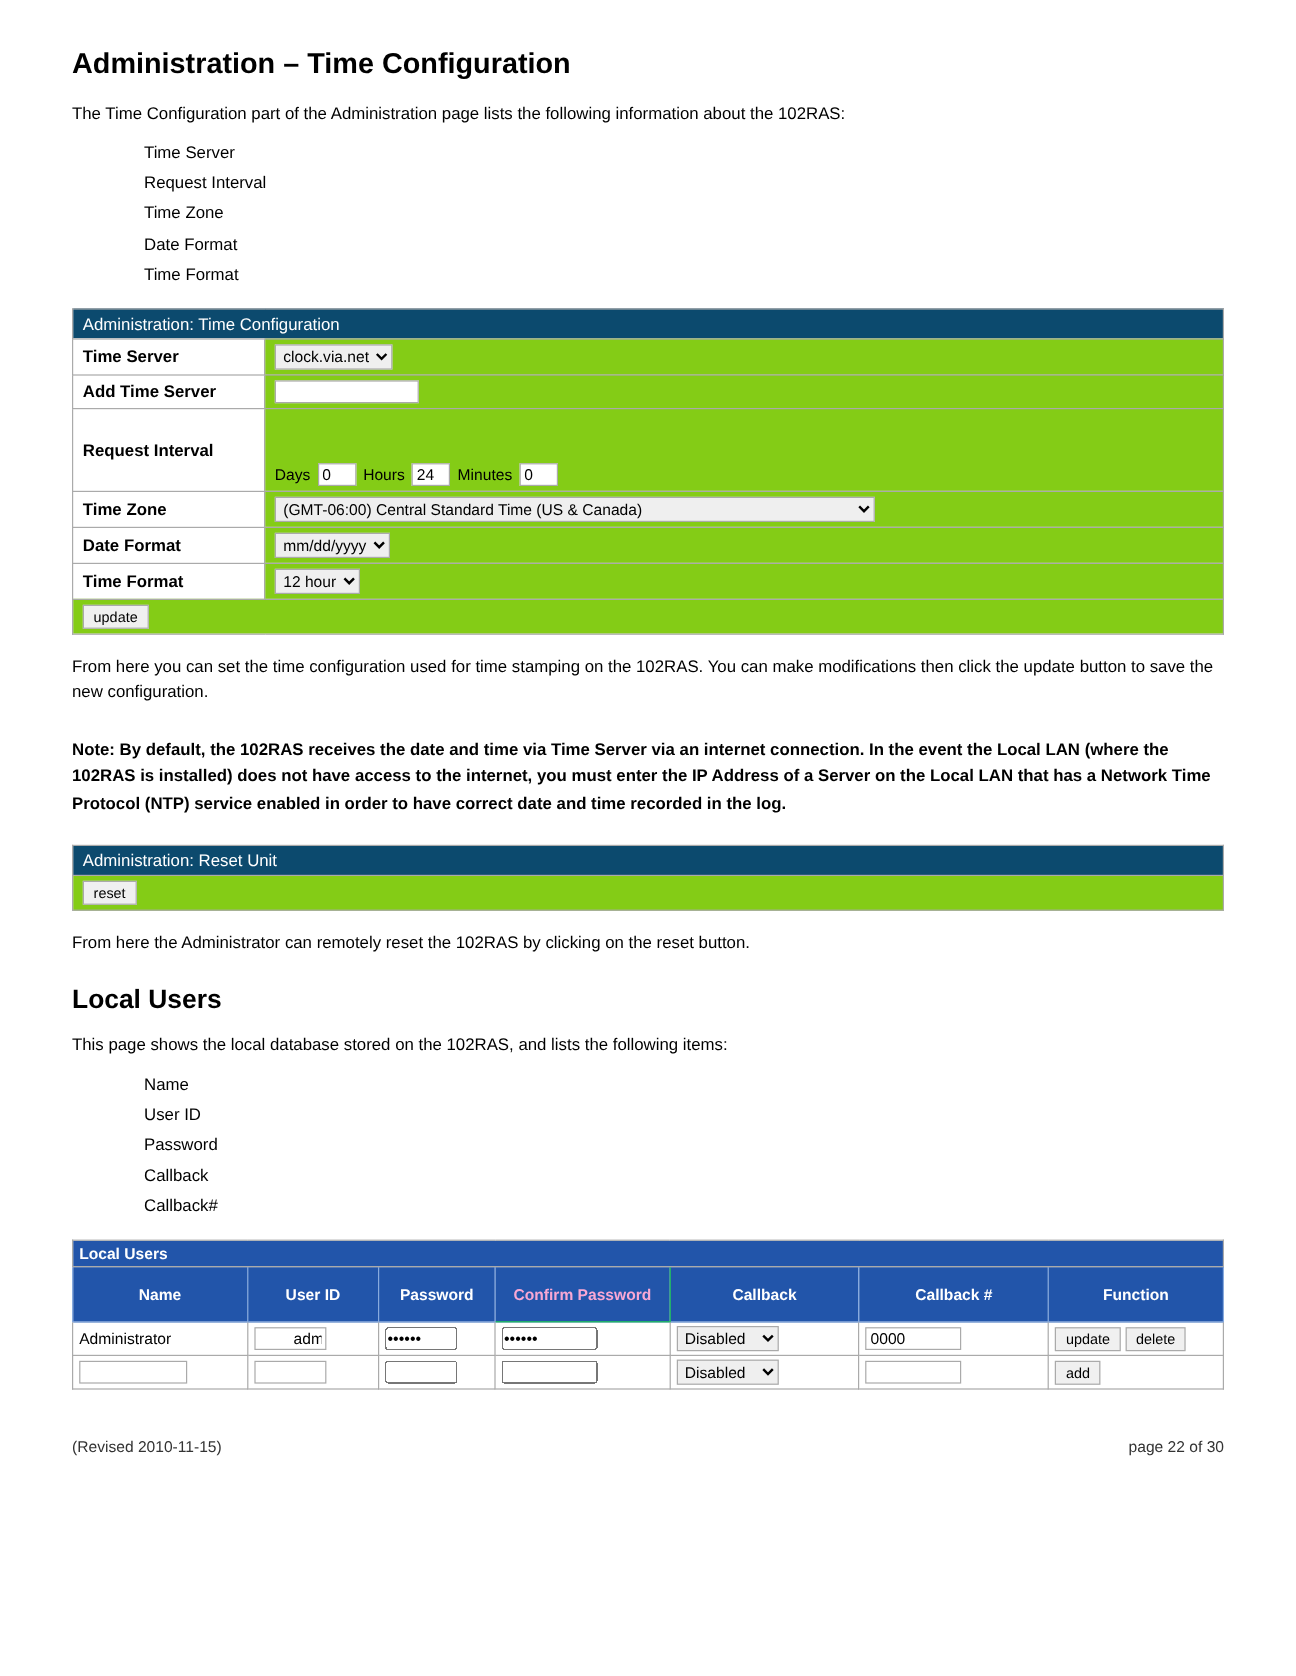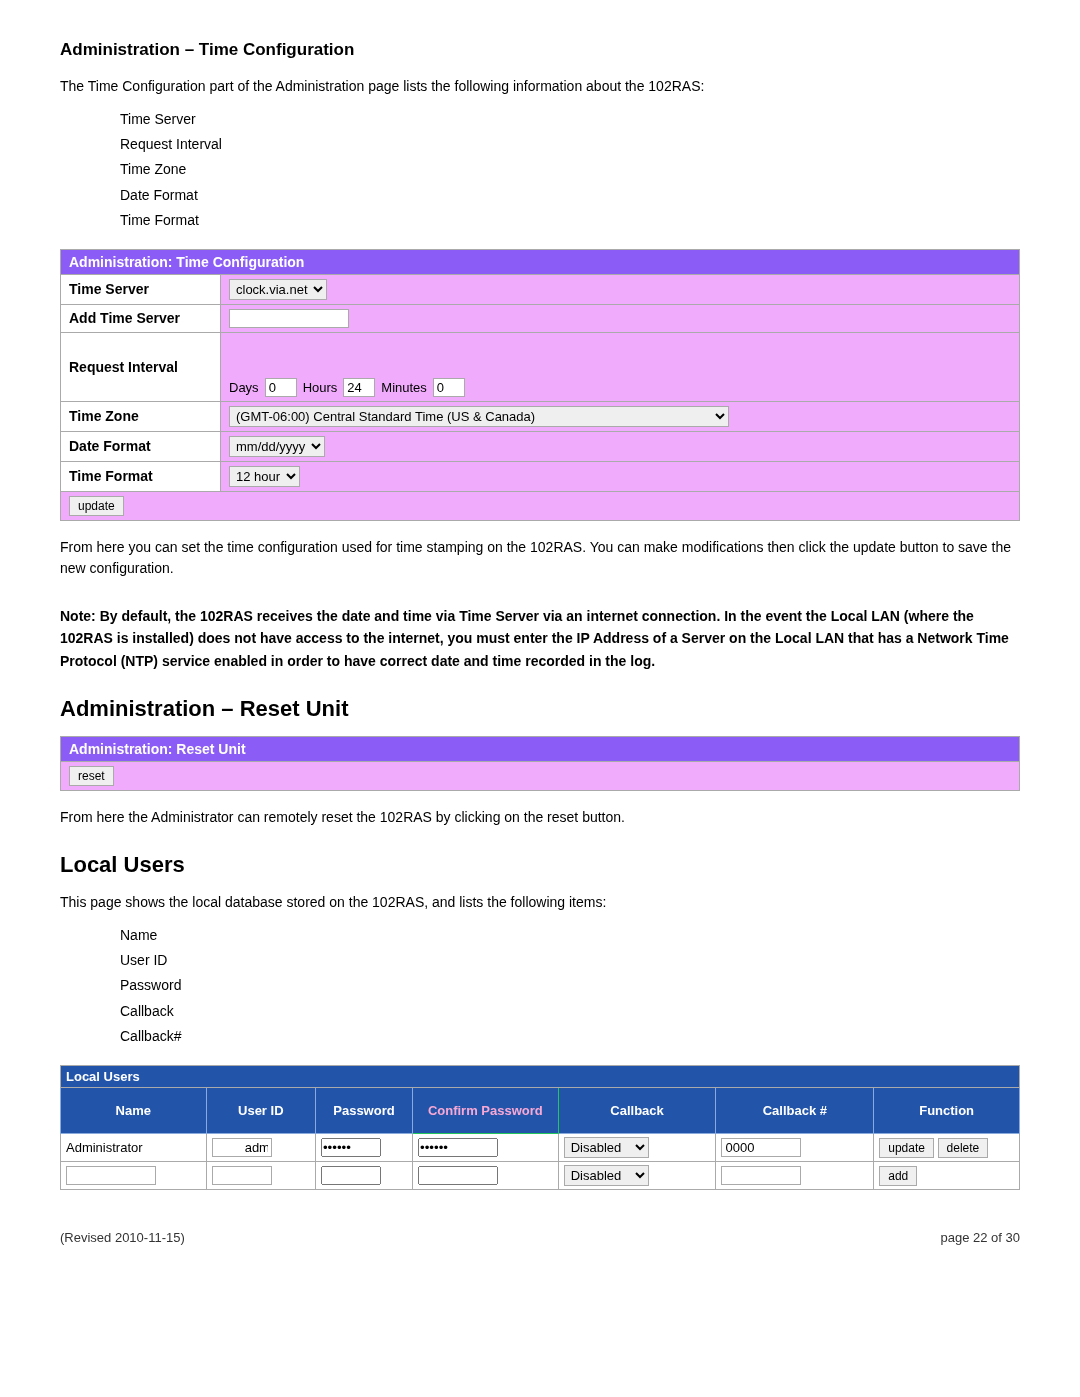--- a/index.html
+++ b/index.html
@@ -6,21 +6,21 @@
     body {
       font-family: Arial, sans-serif;
       font-size: 14px;
       color: #000;
       background: #fff;
       padding: 40px 60px;
       width: 1080px;
       min-height: 1397px;
     }
     h1 {
-      font-size: 17px;
+      font-size: 24px;
       font-weight: bold;
       margin-bottom: 16px;
     }
     h2 {
       font-size: 22px;
       font-weight: bold;
       margin-bottom: 14px;
     }
     p {
       margin-bottom: 10px;
@@ -36,39 +36,39 @@
     }
 
     
     .config-table {
       width: 100%;
       border-collapse: collapse;
       margin-bottom: 16px;
       border: 1px solid #aaa;
     }
     .config-table-header {
-      background: #8b5cf6;
+      background: #0c4a6e;
       color: #fff;
-      font-weight: bold;
+      font-weight: normal;
       padding: 5px 8px;
       font-size: 14px;
     }
     .config-table td {
       border: 1px solid #aaa;
       padding: 4px 8px;
       vertical-align: middle;
     }
     .config-table .label-cell {
       font-weight: bold;
       white-space: nowrap;
       width: 160px;
       background: #fff;
     }
     .config-table .value-cell {
-      background: #f0abfc;
+      background: #84cc16;
     }
     select {
       font-size: 13px;
       padding: 1px 2px;
       border: 1px solid #aaa;
     }
     input[type="text"], input[type="number"] {
       font-size: 13px;
       border: 1px solid #aaa;
       padding: 1px 3px;
@@ -215,21 +215,20 @@
       </tr>
     </tbody>
   </table>
 
   <p>From here you can set the time configuration used for time stamping on the 102RAS.  You can make modifications then click the update button to save the new configuration.</p>
   <br>
   <p class="note-bold">Note: By default, the 102RAS receives the date and time via Time Server via an internet connection. In the event the Local LAN (where the 102RAS is installed) does not have access to the internet, you must enter the IP Address of a Server on the Local LAN that has a Network Time Protocol (NTP) service enabled in order to have correct date and time recorded in the log.</p>
 </div>
 
 <div class="section">
-  <h2>Administration – Reset Unit</h2>
 
   <table class="config-table">
     <thead>
       <tr>
         <td class="config-table-header">Administration: Reset Unit</td>
       </tr>
     </thead>
     <tbody>
       <tr>
         <td class="value-cell">

